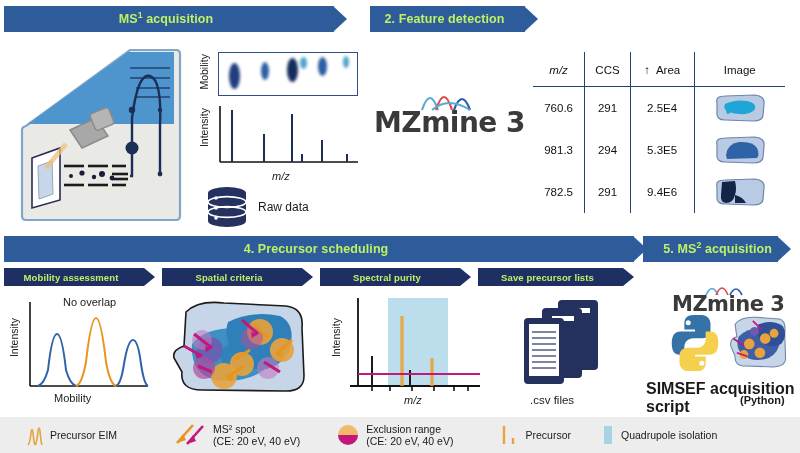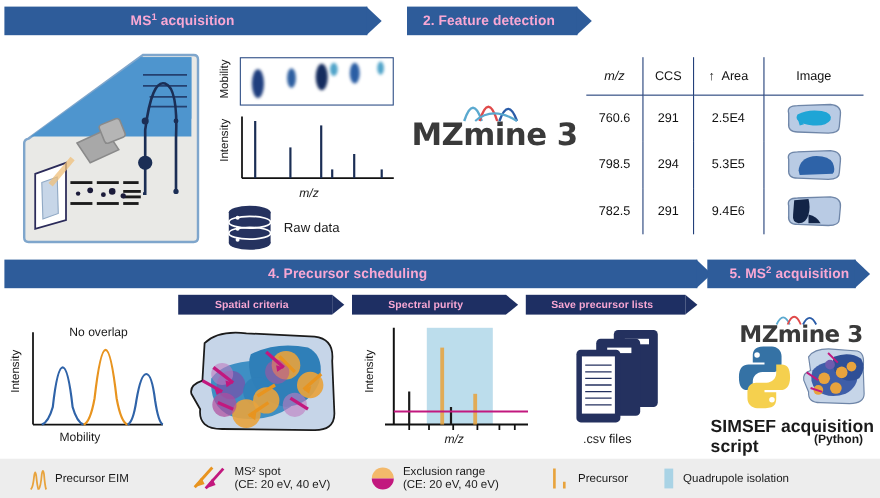--- a/index.html
+++ b/index.html
@@ -9,21 +9,21 @@
     font-family: "Liberation Sans", sans-serif;
     position: relative;
     overflow: hidden;
   }
   .stage { position: relative; width: 800px; height: 453px; }
 
   
   .arrow {
     position: absolute;
     display: flex; align-items: center; justify-content: center;
-    color: #f9a8d4;
+    color: #bef264;
     font-weight: bold;
     letter-spacing: .1px;
     background: #2E5C9A;
   }
   .arrow.big { height: 26px; font-size: 12.5px; }
   .arrow.sub {
     height: 18px; font-size: 9.5px;
     background: #1E2F63;
   }
   .arrow > span { position: relative; z-index: 2; padding-right:6px;}
@@ -229,21 +229,21 @@
           <td>2.5E4</td>
           <td>
             <svg width="54" height="30" viewBox="0 0 54 30" style="margin:0 auto;">
               <path d="M4 10 Q2 3 12 3 L42 2 Q52 3 51 11 L50 22 Q50 28 40 28 L12 27 Q3 27 4 19 Z" fill="#B9CBE4" stroke="#6F86A8" stroke-width="1.2"></path>
               <path d="M12 11 Q22 6 34 8 Q44 10 42 16 Q38 22 26 21 Q16 20 13 17 Q10 15 12 11 Z" fill="#1FA5D6"></path>
               <path d="M12 14 L18 20 L14 21 Z" fill="#1FA5D6"></path>
             </svg>
           </td>
         </tr>
         <tr>
-          <td>798.5</td>
+          <td>981.3</td>
           <td>294</td>
           <td>5.3E5</td>
           <td>
             <svg width="54" height="30" viewBox="0 0 54 30" style="margin:0 auto;">
               <path d="M4 10 Q2 3 12 3 L42 2 Q52 3 51 11 L50 22 Q50 28 40 28 L12 27 Q3 27 4 19 Z" fill="#B9CBE4" stroke="#6F86A8" stroke-width="1.2"></path>
               <path d="M13 20 Q14 9 26 7 Q40 6 44 13 Q47 20 44 23 L14 24 Z" fill="#2E63A8"></path>
             </svg>
           </td>
         </tr>
         <tr>
@@ -262,20 +262,23 @@
     </table>
   </div>
 
   <div class="arrow big" style="left:4px; top:236px; width:630px;">
     <span>4. Precursor scheduling</span>
   </div>
   <div class="arrow big" style="left:643px; top:236px; width:135px;justify-content:flex-end;">
     <span><span>5. MS</span><sup>2</sup><span> acquisition</span></span>
   </div>
 
+  <div class="arrow sub" style="left:4px; top:268px; width:140px;">
+    <span>Mobility assessment</span>
+  </div>
   <div class="arrow sub" style="left:162px; top:268px; width:140px;">
     <span>Spatial criteria</span>
   </div>
   <div class="arrow sub" style="left:320px; top:268px; width:140px;">
     <span>Spectral purity</span>
   </div>
   <div class="arrow sub" style="left:478px; top:268px; width:145px;">
     <span>Save precursor lists</span>
   </div>
 

